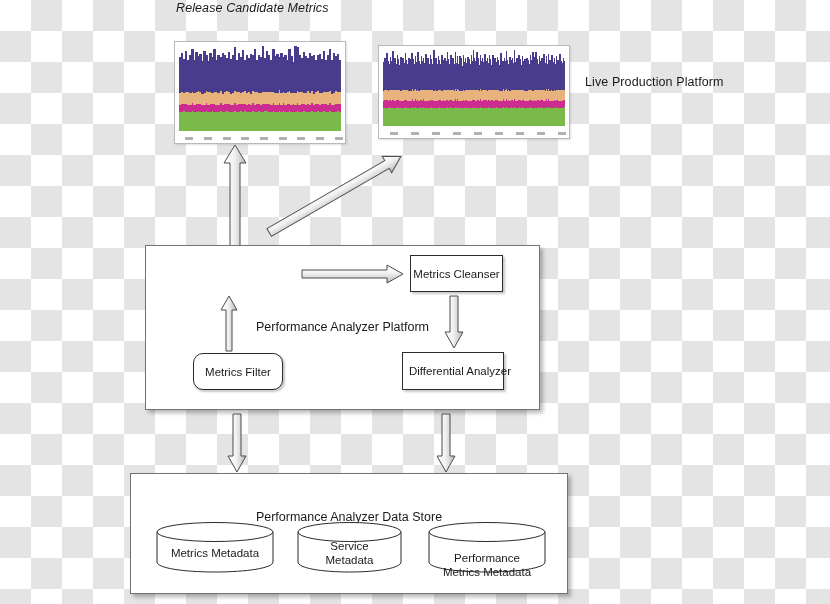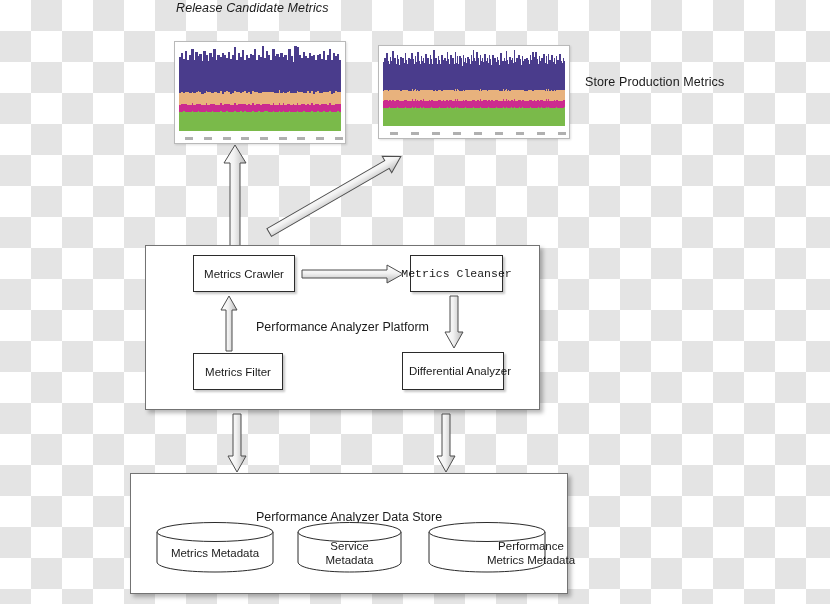--- a/index.html
+++ b/index.html
@@ -115,21 +115,21 @@
     overflow: visible;
   }
 </style>
 </head>
 <body>
 
 <div id="stage">
 
   <div class="label" style="left:176px; top:1px;font-style:italic;">Release Candidate Metrics</div>
 
-  <div class="label" style="left:585px; top:75px;">Store Production Metrics</div>
+  <div class="label" style="left:585px; top:75px;">Live Production Platform</div>
 
   <div class="chart-frame" id="chart0-frame" style="left:174px; top:41px; width:172px; height:103px;">
     <div class="chart-plot" id="chart0-plot">
         <svg viewBox="0 0 162 85" preserveAspectRatio="none">
           <path d="M0.00,85.00L0.00,66.30L2.38,66.30L2.38,85.00ZM2.02,85.00L2.02,66.30L4.40,66.30L4.40,85.00ZM4.05,85.00L4.05,65.45L6.42,65.45L6.42,85.00ZM6.07,85.00L6.07,66.30L8.45,66.30L8.45,85.00ZM8.10,85.00L8.10,66.30L10.47,66.30L10.47,85.00ZM10.13,85.00L10.13,66.30L12.50,66.30L12.50,85.00ZM12.15,85.00L12.15,65.45L14.52,65.45L14.52,85.00ZM14.17,85.00L14.17,66.30L16.55,66.30L16.55,85.00ZM16.20,85.00L16.20,66.30L18.57,66.30L18.57,85.00ZM18.22,85.00L18.22,65.45L20.60,65.45L20.60,85.00ZM20.25,85.00L20.25,66.30L22.63,66.30L22.63,85.00ZM22.27,85.00L22.27,66.30L24.65,66.30L24.65,85.00ZM24.30,85.00L24.30,66.30L26.67,66.30L26.67,85.00ZM26.32,85.00L26.32,65.45L28.70,65.45L28.70,85.00ZM28.35,85.00L28.35,66.30L30.72,66.30L30.72,85.00ZM30.38,85.00L30.38,66.30L32.75,66.30L32.75,85.00ZM32.40,85.00L32.40,65.45L34.77,65.45L34.77,85.00ZM34.42,85.00L34.42,66.30L36.80,66.30L36.80,85.00ZM36.45,85.00L36.45,66.30L38.82,66.30L38.82,85.00ZM38.48,85.00L38.48,66.30L40.85,66.30L40.85,85.00ZM40.50,85.00L40.50,65.45L42.88,65.45L42.88,85.00ZM42.52,85.00L42.52,66.30L44.90,66.30L44.90,85.00ZM44.55,85.00L44.55,66.30L46.92,66.30L46.92,85.00ZM46.57,85.00L46.57,65.45L48.95,65.45L48.95,85.00ZM48.60,85.00L48.60,66.30L50.97,66.30L50.97,85.00ZM50.63,85.00L50.63,66.30L53.00,66.30L53.00,85.00ZM52.65,85.00L52.65,66.30L55.02,66.30L55.02,85.00ZM54.67,85.00L54.67,65.45L57.05,65.45L57.05,85.00ZM56.70,85.00L56.70,66.30L59.07,66.30L59.07,85.00ZM58.72,85.00L58.72,66.30L61.10,66.30L61.10,85.00ZM60.75,85.00L60.75,65.45L63.13,65.45L63.13,85.00ZM62.77,85.00L62.77,66.30L65.15,66.30L65.15,85.00ZM64.80,85.00L64.80,65.45L67.17,65.45L67.17,85.00ZM66.83,85.00L66.83,66.30L69.20,66.30L69.20,85.00ZM68.85,85.00L68.85,66.30L71.22,66.30L71.22,85.00ZM70.88,85.00L70.88,66.30L73.25,66.30L73.25,85.00ZM72.90,85.00L72.90,65.45L75.27,65.45L75.27,85.00ZM74.92,85.00L74.92,66.30L77.30,66.30L77.30,85.00ZM76.95,85.00L76.95,66.30L79.33,66.30L79.33,85.00ZM78.97,85.00L78.97,65.45L81.35,65.45L81.35,85.00ZM81.00,85.00L81.00,66.30L83.38,66.30L83.38,85.00ZM83.02,85.00L83.02,66.30L85.40,66.30L85.40,85.00ZM85.05,85.00L85.05,64.60L87.42,64.60L87.42,85.00ZM87.08,85.00L87.08,65.45L89.45,65.45L89.45,85.00ZM89.10,85.00L89.10,66.30L91.47,66.30L91.47,85.00ZM91.13,85.00L91.13,66.30L93.50,66.30L93.50,85.00ZM93.15,85.00L93.15,65.45L95.52,65.45L95.52,85.00ZM95.17,85.00L95.17,66.30L97.55,66.30L97.55,85.00ZM97.20,85.00L97.20,66.30L99.57,66.30L99.57,85.00ZM99.22,85.00L99.22,65.45L101.60,65.45L101.60,85.00ZM101.25,85.00L101.25,66.30L103.63,66.30L103.63,85.00ZM103.27,85.00L103.27,65.45L105.65,65.45L105.65,85.00ZM105.30,85.00L105.30,66.30L107.67,66.30L107.67,85.00ZM107.32,85.00L107.32,66.30L109.70,66.30L109.70,85.00ZM109.35,85.00L109.35,65.45L111.72,65.45L111.72,85.00ZM111.38,85.00L111.38,66.30L113.75,66.30L113.75,85.00ZM113.40,85.00L113.40,66.30L115.77,66.30L115.77,85.00ZM115.42,85.00L115.42,66.30L117.80,66.30L117.80,85.00ZM117.45,85.00L117.45,65.45L119.82,65.45L119.82,85.00ZM119.47,85.00L119.47,66.30L121.85,66.30L121.85,85.00ZM121.50,85.00L121.50,66.30L123.88,66.30L123.88,85.00ZM123.52,85.00L123.52,65.45L125.90,65.45L125.90,85.00ZM125.55,85.00L125.55,66.30L127.92,66.30L127.92,85.00ZM127.57,85.00L127.57,66.30L129.95,66.30L129.95,85.00ZM129.60,85.00L129.60,66.30L131.97,66.30L131.97,85.00ZM131.63,85.00L131.63,65.45L134.00,65.45L134.00,85.00ZM133.65,85.00L133.65,66.30L136.03,66.30L136.03,85.00ZM135.67,85.00L135.67,66.30L138.05,66.30L138.05,85.00ZM137.70,85.00L137.70,65.45L140.07,65.45L140.07,85.00ZM139.72,85.00L139.72,66.30L142.10,66.30L142.10,85.00ZM141.75,85.00L141.75,66.30L144.13,66.30L144.13,85.00ZM143.78,85.00L143.78,65.45L146.15,65.45L146.15,85.00ZM145.80,85.00L145.80,66.30L148.17,66.30L148.17,85.00ZM147.82,85.00L147.82,66.30L150.20,66.30L150.20,85.00ZM149.85,85.00L149.85,65.45L152.22,65.45L152.22,85.00ZM151.88,85.00L151.88,66.30L154.25,66.30L154.25,85.00ZM153.90,85.00L153.90,66.30L156.28,66.30L156.28,85.00ZM155.92,85.00L155.92,66.30L158.30,66.30L158.30,85.00ZM157.95,85.00L157.95,65.45L160.32,65.45L160.32,85.00ZM159.97,85.00L159.97,66.30L162.35,66.30L162.35,85.00Z" fill="#7aba4a" shape-rendering="crispEdges"></path>
           <path d="M0.00,66.30L0.00,58.65L2.38,58.65L2.38,66.30ZM2.02,66.30L2.02,57.80L4.40,57.80L4.40,66.30ZM4.05,65.45L4.05,57.80L6.42,57.80L6.42,65.45ZM6.07,66.30L6.07,57.80L8.45,57.80L8.45,66.30ZM8.10,66.30L8.10,58.65L10.47,58.65L10.47,66.30ZM10.13,66.30L10.13,58.65L12.50,58.65L12.50,66.30ZM12.15,65.45L12.15,56.95L14.52,56.95L14.52,65.45ZM14.17,66.30L14.17,58.65L16.55,58.65L16.55,66.30ZM16.20,66.30L16.20,57.80L18.57,57.80L18.57,66.30ZM18.22,65.45L18.22,57.80L20.60,57.80L20.60,65.45ZM20.25,66.30L20.25,57.80L22.63,57.80L22.63,66.30ZM22.27,66.30L22.27,58.65L24.65,58.65L24.65,66.30ZM24.30,66.30L24.30,58.65L26.67,58.65L26.67,66.30ZM26.32,65.45L26.32,56.95L28.70,56.95L28.70,65.45ZM28.35,66.30L28.35,58.65L30.72,58.65L30.72,66.30ZM30.38,66.30L30.38,57.80L32.75,57.80L32.75,66.30ZM32.40,65.45L32.40,57.80L34.77,57.80L34.77,65.45ZM34.42,66.30L34.42,57.80L36.80,57.80L36.80,66.30ZM36.45,66.30L36.45,58.65L38.82,58.65L38.82,66.30ZM38.48,66.30L38.48,58.65L40.85,58.65L40.85,66.30ZM40.50,65.45L40.50,56.95L42.88,56.95L42.88,65.45ZM42.52,66.30L42.52,58.65L44.90,58.65L44.90,66.30ZM44.55,66.30L44.55,57.80L46.92,57.80L46.92,66.30ZM46.57,65.45L46.57,57.80L48.95,57.80L48.95,65.45ZM48.60,66.30L48.60,57.80L50.97,57.80L50.97,66.30ZM50.63,66.30L50.63,58.65L53.00,58.65L53.00,66.30ZM52.65,66.30L52.65,58.65L55.02,58.65L55.02,66.30ZM54.67,65.45L54.67,56.95L57.05,56.95L57.05,65.45ZM56.70,66.30L56.70,58.65L59.07,58.65L59.07,66.30ZM58.72,66.30L58.72,57.80L61.10,57.80L61.10,66.30ZM60.75,65.45L60.75,57.80L63.13,57.80L63.13,65.45ZM62.77,66.30L62.77,57.80L65.15,57.80L65.15,66.30ZM64.80,65.45L64.80,57.80L67.17,57.80L67.17,65.45ZM66.83,66.30L66.83,58.65L69.20,58.65L69.20,66.30ZM68.85,66.30L68.85,57.80L71.22,57.80L71.22,66.30ZM70.88,66.30L70.88,58.65L73.25,58.65L73.25,66.30ZM72.90,65.45L72.90,56.95L75.27,56.95L75.27,65.45ZM74.92,66.30L74.92,58.65L77.30,58.65L77.30,66.30ZM76.95,66.30L76.95,57.80L79.33,57.80L79.33,66.30ZM78.97,65.45L78.97,57.80L81.35,57.80L81.35,65.45ZM81.00,66.30L81.00,58.65L83.38,58.65L83.38,66.30ZM83.02,66.30L83.02,57.80L85.40,57.80L85.40,66.30ZM85.05,64.60L85.05,57.80L87.42,57.80L87.42,64.60ZM87.08,65.45L87.08,57.80L89.45,57.80L89.45,65.45ZM89.10,66.30L89.10,57.80L91.47,57.80L91.47,66.30ZM91.13,66.30L91.13,58.65L93.50,58.65L93.50,66.30ZM93.15,65.45L93.15,56.95L95.52,56.95L95.52,65.45ZM95.17,66.30L95.17,58.65L97.55,58.65L97.55,66.30ZM97.20,66.30L97.20,58.65L99.57,58.65L99.57,66.30ZM99.22,65.45L99.22,56.95L101.60,56.95L101.60,65.45ZM101.25,66.30L101.25,58.65L103.63,58.65L103.63,66.30ZM103.27,65.45L103.27,56.95L105.65,56.95L105.65,65.45ZM105.30,66.30L105.30,58.65L107.67,58.65L107.67,66.30ZM107.32,66.30L107.32,57.80L109.70,57.80L109.70,66.30ZM109.35,65.45L109.35,57.80L111.72,57.80L111.72,65.45ZM111.38,66.30L111.38,58.65L113.75,58.65L113.75,66.30ZM113.40,66.30L113.40,57.80L115.77,57.80L115.77,66.30ZM115.42,66.30L115.42,58.65L117.80,58.65L117.80,66.30ZM117.45,65.45L117.45,56.95L119.82,56.95L119.82,65.45ZM119.47,66.30L119.47,58.65L121.85,58.65L121.85,66.30ZM121.50,66.30L121.50,57.80L123.88,57.80L123.88,66.30ZM123.52,65.45L123.52,57.80L125.90,57.80L125.90,65.45ZM125.55,66.30L125.55,58.65L127.92,58.65L127.92,66.30ZM127.57,66.30L127.57,57.80L129.95,57.80L129.95,66.30ZM129.60,66.30L129.60,58.65L131.97,58.65L131.97,66.30ZM131.63,65.45L131.63,56.95L134.00,56.95L134.00,65.45ZM133.65,66.30L133.65,58.65L136.03,58.65L136.03,66.30ZM135.67,66.30L135.67,57.80L138.05,57.80L138.05,66.30ZM137.70,65.45L137.70,57.80L140.07,57.80L140.07,65.45ZM139.72,66.30L139.72,58.65L142.10,58.65L142.10,66.30ZM141.75,66.30L141.75,57.80L144.13,57.80L144.13,66.30ZM143.78,65.45L143.78,57.80L146.15,57.80L146.15,65.45ZM145.80,66.30L145.80,57.80L148.17,57.80L148.17,66.30ZM147.82,66.30L147.82,58.65L150.20,58.65L150.20,66.30ZM149.85,65.45L149.85,56.95L152.22,56.95L152.22,65.45ZM151.88,66.30L151.88,58.65L154.25,58.65L154.25,66.30ZM153.90,66.30L153.90,58.65L156.28,58.65L156.28,66.30ZM155.92,66.30L155.92,57.80L158.30,57.80L158.30,66.30ZM157.95,65.45L157.95,57.80L160.32,57.80L160.32,65.45ZM159.97,66.30L159.97,57.80L162.35,57.80L162.35,66.30Z" fill="#cc2b8f" shape-rendering="crispEdges"></path>
           <path d="M0.00,58.65L0.00,46.75L2.38,46.75L2.38,58.65ZM2.02,57.80L2.02,45.90L4.40,45.90L4.40,57.80ZM4.05,57.80L4.05,46.75L6.42,46.75L6.42,57.80ZM6.07,57.80L6.07,45.90L8.45,45.90L8.45,57.80ZM8.10,58.65L8.10,45.90L10.47,45.90L10.47,58.65ZM10.13,58.65L10.13,46.75L12.50,46.75L12.50,58.65ZM12.15,56.95L12.15,45.90L14.52,45.90L14.52,56.95ZM14.17,58.65L14.17,46.75L16.55,46.75L16.55,58.65ZM16.20,57.80L16.20,45.90L18.57,45.90L18.57,57.80ZM18.22,57.80L18.22,45.05L20.60,45.05L20.60,57.80ZM20.25,57.80L20.25,45.90L22.63,45.90L22.63,57.80ZM22.27,58.65L22.27,47.60L24.65,47.60L24.65,58.65ZM24.30,58.65L24.30,46.75L26.67,46.75L26.67,58.65ZM26.32,56.95L26.32,45.05L28.70,45.05L28.70,56.95ZM28.35,58.65L28.35,45.90L30.72,45.90L30.72,58.65ZM30.38,57.80L30.38,45.90L32.75,45.90L32.75,57.80ZM32.40,57.80L32.40,46.75L34.77,46.75L34.77,57.80ZM34.42,57.80L34.42,45.90L36.80,45.90L36.80,57.80ZM36.45,58.65L36.45,45.90L38.82,45.90L38.82,58.65ZM38.48,58.65L38.48,46.75L40.85,46.75L40.85,58.65ZM40.50,56.95L40.50,45.05L42.88,45.05L42.88,56.95ZM42.52,58.65L42.52,47.60L44.90,47.60L44.90,58.65ZM44.55,57.80L44.55,45.90L46.92,45.90L46.92,57.80ZM46.57,57.80L46.57,45.05L48.95,45.05L48.95,57.80ZM48.60,57.80L48.60,45.90L50.97,45.90L50.97,57.80ZM50.63,58.65L50.63,47.60L53.00,47.60L53.00,58.65ZM52.65,58.65L52.65,46.75L55.02,46.75L55.02,58.65ZM54.67,56.95L54.67,45.05L57.05,45.05L57.05,56.95ZM56.70,58.65L56.70,45.90L59.07,45.90L59.07,58.65ZM58.72,57.80L58.72,45.90L61.10,45.90L61.10,57.80ZM60.75,57.80L60.75,46.75L63.13,46.75L63.13,57.80ZM62.77,57.80L62.77,45.90L65.15,45.90L65.15,57.80ZM64.80,57.80L64.80,45.05L67.17,45.05L67.17,57.80ZM66.83,58.65L66.83,46.75L69.20,46.75L69.20,58.65ZM68.85,57.80L68.85,45.90L71.22,45.90L71.22,57.80ZM70.88,58.65L70.88,47.60L73.25,47.60L73.25,58.65ZM72.90,56.95L72.90,45.05L75.27,45.05L75.27,56.95ZM74.92,58.65L74.92,45.90L77.30,45.90L77.30,58.65ZM76.95,57.80L76.95,45.90L79.33,45.90L79.33,57.80ZM78.97,57.80L78.97,46.75L81.35,46.75L81.35,57.80ZM81.00,58.65L81.00,46.75L83.38,46.75L83.38,58.65ZM83.02,57.80L83.02,45.90L85.40,45.90L85.40,57.80ZM85.05,57.80L85.05,45.90L87.42,45.90L87.42,57.80ZM87.08,57.80L87.08,45.90L89.45,45.90L89.45,57.80ZM89.10,57.80L89.10,45.90L91.47,45.90L91.47,57.80ZM91.13,58.65L91.13,45.90L93.50,45.90L93.50,58.65ZM93.15,56.95L93.15,45.90L95.52,45.90L95.52,56.95ZM95.17,58.65L95.17,46.75L97.55,46.75L97.55,58.65ZM97.20,58.65L97.20,46.75L99.57,46.75L99.57,58.65ZM99.22,56.95L99.22,44.20L101.60,44.20L101.60,56.95ZM101.25,58.65L101.25,46.75L103.63,46.75L103.63,58.65ZM103.27,56.95L103.27,45.90L105.65,45.90L105.65,56.95ZM105.30,58.65L105.30,46.75L107.67,46.75L107.67,58.65ZM107.32,57.80L107.32,45.90L109.70,45.90L109.70,57.80ZM109.35,57.80L109.35,45.05L111.72,45.05L111.72,57.80ZM111.38,58.65L111.38,46.75L113.75,46.75L113.75,58.65ZM113.40,57.80L113.40,46.75L115.77,46.75L115.77,57.80ZM115.42,58.65L115.42,46.75L117.80,46.75L117.80,58.65ZM117.45,56.95L117.45,45.05L119.82,45.05L119.82,56.95ZM119.47,58.65L119.47,45.90L121.85,45.90L121.85,58.65ZM121.50,57.80L121.50,45.90L123.88,45.90L123.88,57.80ZM123.52,57.80L123.52,46.75L125.90,46.75L125.90,57.80ZM125.55,58.65L125.55,46.75L127.92,46.75L127.92,58.65ZM127.57,57.80L127.57,45.05L129.95,45.05L129.95,57.80ZM129.60,58.65L129.60,46.75L131.97,46.75L131.97,58.65ZM131.63,56.95L131.63,45.05L134.00,45.05L134.00,56.95ZM133.65,58.65L133.65,47.60L136.03,47.60L136.03,58.65ZM135.67,57.80L135.67,45.90L138.05,45.90L138.05,57.80ZM137.70,57.80L137.70,45.05L140.07,45.05L140.07,57.80ZM139.72,58.65L139.72,46.75L142.10,46.75L142.10,58.65ZM141.75,57.80L141.75,46.75L144.13,46.75L144.13,57.80ZM143.78,57.80L143.78,45.90L146.15,45.90L146.15,57.80ZM145.80,57.80L145.80,45.90L148.17,45.90L148.17,57.80ZM147.82,58.65L147.82,45.90L150.20,45.90L150.20,58.65ZM149.85,56.95L149.85,45.05L152.22,45.05L152.22,56.95ZM151.88,58.65L151.88,47.60L154.25,47.60L154.25,58.65ZM153.90,58.65L153.90,46.75L156.28,46.75L156.28,58.65ZM155.92,57.80L155.92,45.05L158.30,45.05L158.30,57.80ZM157.95,57.80L157.95,45.90L160.32,45.90L160.32,57.80ZM159.97,57.80L159.97,45.90L162.35,45.90L162.35,57.80Z" fill="#e8b27d" shape-rendering="crispEdges"></path>
           <path d="M0.00,46.75L0.00,11.05L2.38,11.05L2.38,46.75ZM2.02,45.90L2.02,6.80L4.40,6.80L4.40,45.90ZM4.05,46.75L4.05,12.75L6.42,12.75L6.42,46.75ZM6.07,45.90L6.07,5.10L8.45,5.10L8.45,45.90ZM8.10,45.90L8.10,14.45L10.47,14.45L10.47,45.90ZM10.13,46.75L10.13,9.35L12.50,9.35L12.50,46.75ZM12.15,45.90L12.15,3.40L14.52,3.40L14.52,45.90ZM14.17,46.75L14.17,13.60L16.55,13.60L16.55,46.75ZM16.20,45.90L16.20,5.95L18.57,5.95L18.57,45.90ZM18.22,45.05L18.22,10.20L20.60,10.20L20.60,45.05ZM20.25,45.90L20.25,7.65L22.63,7.65L22.63,45.90ZM22.27,47.60L22.27,15.30L24.65,15.30L24.65,47.60ZM24.30,46.75L24.30,5.10L26.67,5.10L26.67,46.75ZM26.32,45.05L26.32,8.50L28.70,8.50L28.70,45.05ZM28.35,45.90L28.35,15.30L30.72,15.30L30.72,45.90ZM30.38,45.90L30.38,6.80L32.75,6.80L32.75,45.90ZM32.40,46.75L32.40,11.05L34.77,11.05L34.77,46.75ZM34.42,45.90L34.42,3.40L36.80,3.40L36.80,45.90ZM36.45,45.90L36.45,14.45L38.82,14.45L38.82,45.90ZM38.48,46.75L38.48,9.35L40.85,9.35L40.85,46.75ZM40.50,45.05L40.50,11.05L42.88,11.05L42.88,45.05ZM42.52,47.60L42.52,6.80L44.90,6.80L44.90,47.60ZM44.55,45.90L44.55,9.35L46.92,9.35L46.92,45.90ZM46.57,45.05L46.57,11.90L48.95,11.90L48.95,45.05ZM48.60,45.90L48.60,5.95L50.97,5.95L50.97,45.90ZM50.63,47.60L50.63,12.75L53.00,12.75L53.00,47.60ZM52.65,46.75L52.65,8.50L55.02,8.50L55.02,46.75ZM54.67,45.05L54.67,0.85L57.05,0.85L57.05,45.05ZM56.70,45.90L56.70,13.60L59.07,13.60L59.07,45.90ZM58.72,45.90L58.72,6.80L61.10,6.80L61.10,45.90ZM60.75,46.75L60.75,11.05L63.13,11.05L63.13,46.75ZM62.77,45.90L62.77,4.25L65.15,4.25L65.15,45.90ZM64.80,45.05L64.80,14.45L67.17,14.45L67.17,45.05ZM66.83,46.75L66.83,9.35L69.20,9.35L69.20,46.75ZM68.85,45.90L68.85,11.90L71.22,11.90L71.22,45.90ZM70.88,47.60L70.88,7.65L73.25,7.65L73.25,47.60ZM72.90,45.05L72.90,8.50L75.27,8.50L75.27,45.05ZM74.92,45.90L74.92,2.55L77.30,2.55L77.30,45.90ZM76.95,45.90L76.95,13.60L79.33,13.60L79.33,45.90ZM78.97,46.75L78.97,8.50L81.35,8.50L81.35,46.75ZM81.00,46.75L81.00,11.05L83.38,11.05L83.38,46.75ZM83.02,45.90L83.02,-3.40L85.40,-3.40L85.40,45.90ZM85.05,45.90L85.05,11.90L87.42,11.90L87.42,45.90ZM87.08,45.90L87.08,5.10L89.45,5.10L89.45,45.90ZM89.10,45.90L89.10,8.50L91.47,8.50L91.47,45.90ZM91.13,45.90L91.13,14.45L93.50,14.45L93.50,45.90ZM93.15,45.90L93.15,3.40L95.52,3.40L95.52,45.90ZM95.17,46.75L95.17,10.20L97.55,10.20L97.55,46.75ZM97.20,46.75L97.20,7.65L99.57,7.65L99.57,46.75ZM99.22,44.20L99.22,11.05L101.60,11.05L101.60,44.20ZM101.25,46.75L101.25,6.80L103.63,6.80L103.63,46.75ZM103.27,45.90L103.27,11.05L105.65,11.05L105.65,45.90ZM105.30,46.75L105.30,8.50L107.67,8.50L107.67,46.75ZM107.32,45.90L107.32,13.60L109.70,13.60L109.70,45.90ZM109.35,45.05L109.35,3.40L111.72,3.40L111.72,45.05ZM111.38,46.75L111.38,10.20L113.75,10.20L113.75,46.75ZM113.40,46.75L113.40,16.15L115.77,16.15L115.77,46.75ZM115.42,46.75L115.42,0.00L117.80,0.00L117.80,46.75ZM117.45,45.05L117.45,0.85L119.82,0.85L119.82,45.05ZM119.47,45.90L119.47,8.50L121.85,8.50L121.85,45.90ZM121.50,45.90L121.50,11.90L123.88,11.90L123.88,45.90ZM123.52,46.75L123.52,5.95L125.90,5.95L125.90,46.75ZM125.55,46.75L125.55,10.20L127.92,10.20L127.92,46.75ZM127.57,45.05L127.57,11.90L129.95,11.90L129.95,45.05ZM129.60,46.75L129.60,6.80L131.97,6.80L131.97,46.75ZM131.63,45.05L131.63,10.20L134.00,10.20L134.00,45.05ZM133.65,47.60L133.65,9.35L136.03,9.35L136.03,47.60ZM135.67,45.90L135.67,13.60L138.05,13.60L138.05,45.90ZM137.70,45.05L137.70,9.35L140.07,9.35L140.07,45.05ZM139.72,46.75L139.72,7.65L142.10,7.65L142.10,46.75ZM141.75,46.75L141.75,12.75L144.13,12.75L144.13,46.75ZM143.78,45.90L143.78,5.10L146.15,5.10L146.15,45.90ZM145.80,45.90L145.80,14.45L148.17,14.45L148.17,45.90ZM147.82,45.90L147.82,8.50L150.20,8.50L150.20,45.90ZM149.85,45.05L149.85,2.55L152.22,2.55L152.22,45.05ZM151.88,47.60L151.88,14.45L154.25,14.45L154.25,47.60ZM153.90,46.75L153.90,6.80L156.28,6.80L156.28,46.75ZM155.92,45.05L155.92,10.20L158.30,10.20L158.30,45.05ZM157.95,45.90L157.95,7.65L160.32,7.65L160.32,45.90ZM159.97,45.90L159.97,13.60L162.35,13.60L162.35,45.90Z" fill="#4a3c8c" shape-rendering="crispEdges"></path>
         </svg>
       </div>
@@ -187,29 +187,26 @@
   <svg class="arrow-svg" style="left:255px; top:148px; width:160px; height:93px;" viewBox="0 0 160 93">
     <g transform="rotate(-30 80 46.5)">
       <polygon points="156,46.5 140,56 140,51 4,51 4,42 140,42 140,37" fill="url(#agVert)" stroke="#4d4d4d" stroke-width="1"></polygon>
     </g>
   </svg>
 
   <div class="panel" style="left:145px; top:245px; width:395px; height:165px;">
     <div class="panel-title" style="top:74px;">Performance Analyzer Platform</div>
   </div>
 
-  <div class="node-box" style="left:193px; top:255px; width:102px; height:37px;">
-    <span>Metrics Crawler</span>
-  </div>
-
-  <div class="node-box" style="left:410px; top:255px; width:93px; height:37px;font-family:Liberation Mono, monospace;">
+
+  <div class="node-box" style="left:410px; top:255px; width:93px; height:37px;">
     <span>Metrics Cleanser</span>
   </div>
 
-  <div class="node-box" style="left:193px; top:353px; width:90px; height:37px;">
+  <div class="node-box" style="left:193px; top:353px; width:90px; height:37px;border-radius:10px;">
     <span>Metrics Filter</span>
   </div>
 
   <div class="node-box" style="left:402px; top:352px; width:102px; height:38px;padding-left:14px;">
     <span>Differential Analyzer</span>
   </div>
 
   <svg class="arrow-svg" style="left:219px; top:294px; width:20px; height:58px;" viewBox="0 0 20 58">
     <polygon points="10,2 18,16 13,16 13,57 7,57 7,16 2,16" fill="url(#agHoriz)" stroke="#4d4d4d" stroke-width="1"></polygon>
   </svg>
@@ -249,17 +246,17 @@
     </svg>
     <div class="cyl-text" style="top:18px;">Service
 Metadata</div>
   </div>
 
   <div class="cylinder" style="left:428px; top:521px; width:118px; height:52px;">
     <svg width="118" height="52" viewBox="0 0 118 52">
       <path d="M1,11 L1,41 C1,47 27,51 59,51 C91,51 117,47 117,41 L117,11" fill="#ffffff" stroke="#2b2b2b" stroke-width="1"></path>
       <ellipse cx="59" cy="11" rx="58" ry="9.5" fill="#ffffff" stroke="#2b2b2b" stroke-width="1"></ellipse>
     </svg>
-    <div class="cyl-text" style="top:18px;margin-left:44px;">Performance
+    <div class="cyl-text" style="top:30px;">Performance
 Metrics Metadata</div>
   </div>
 
 </div>
 
 </body></html>

